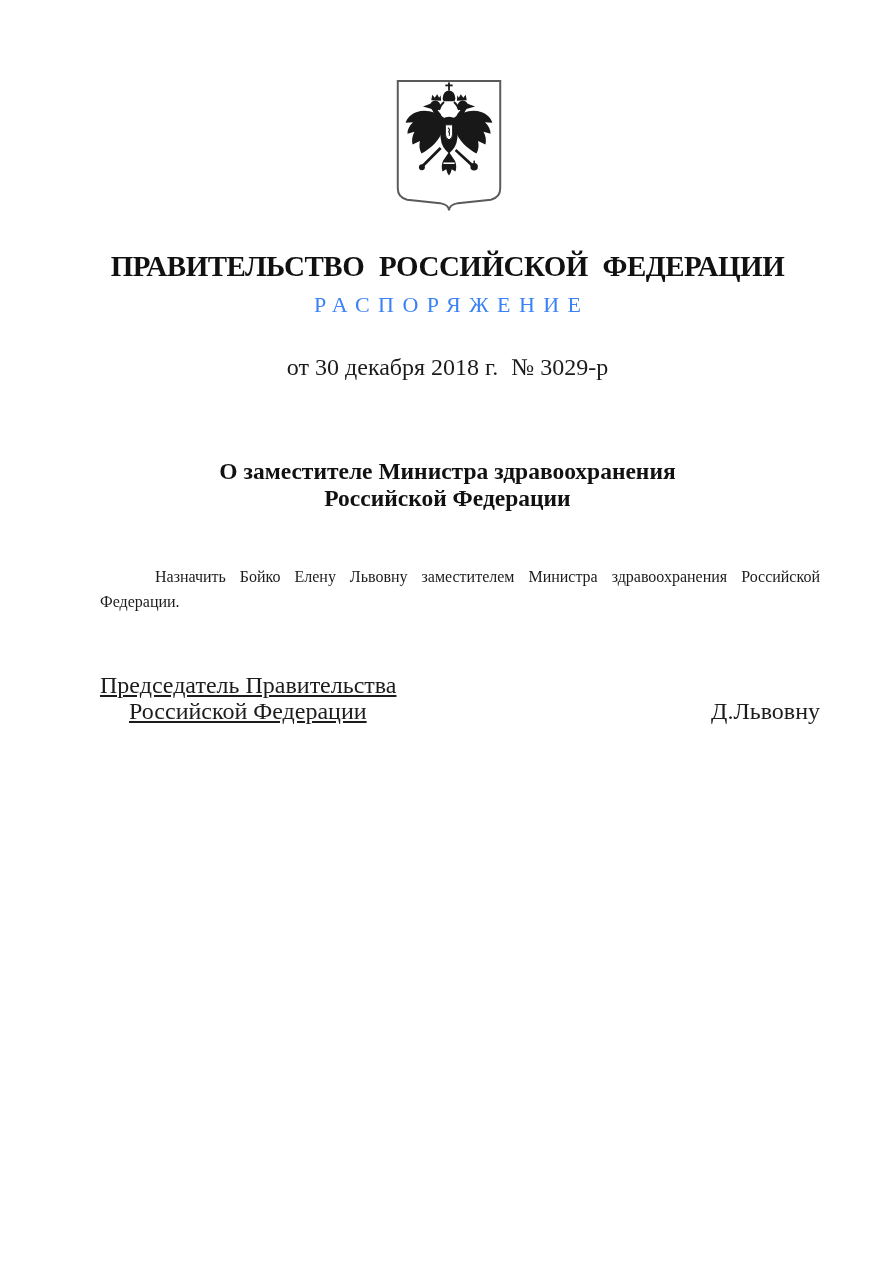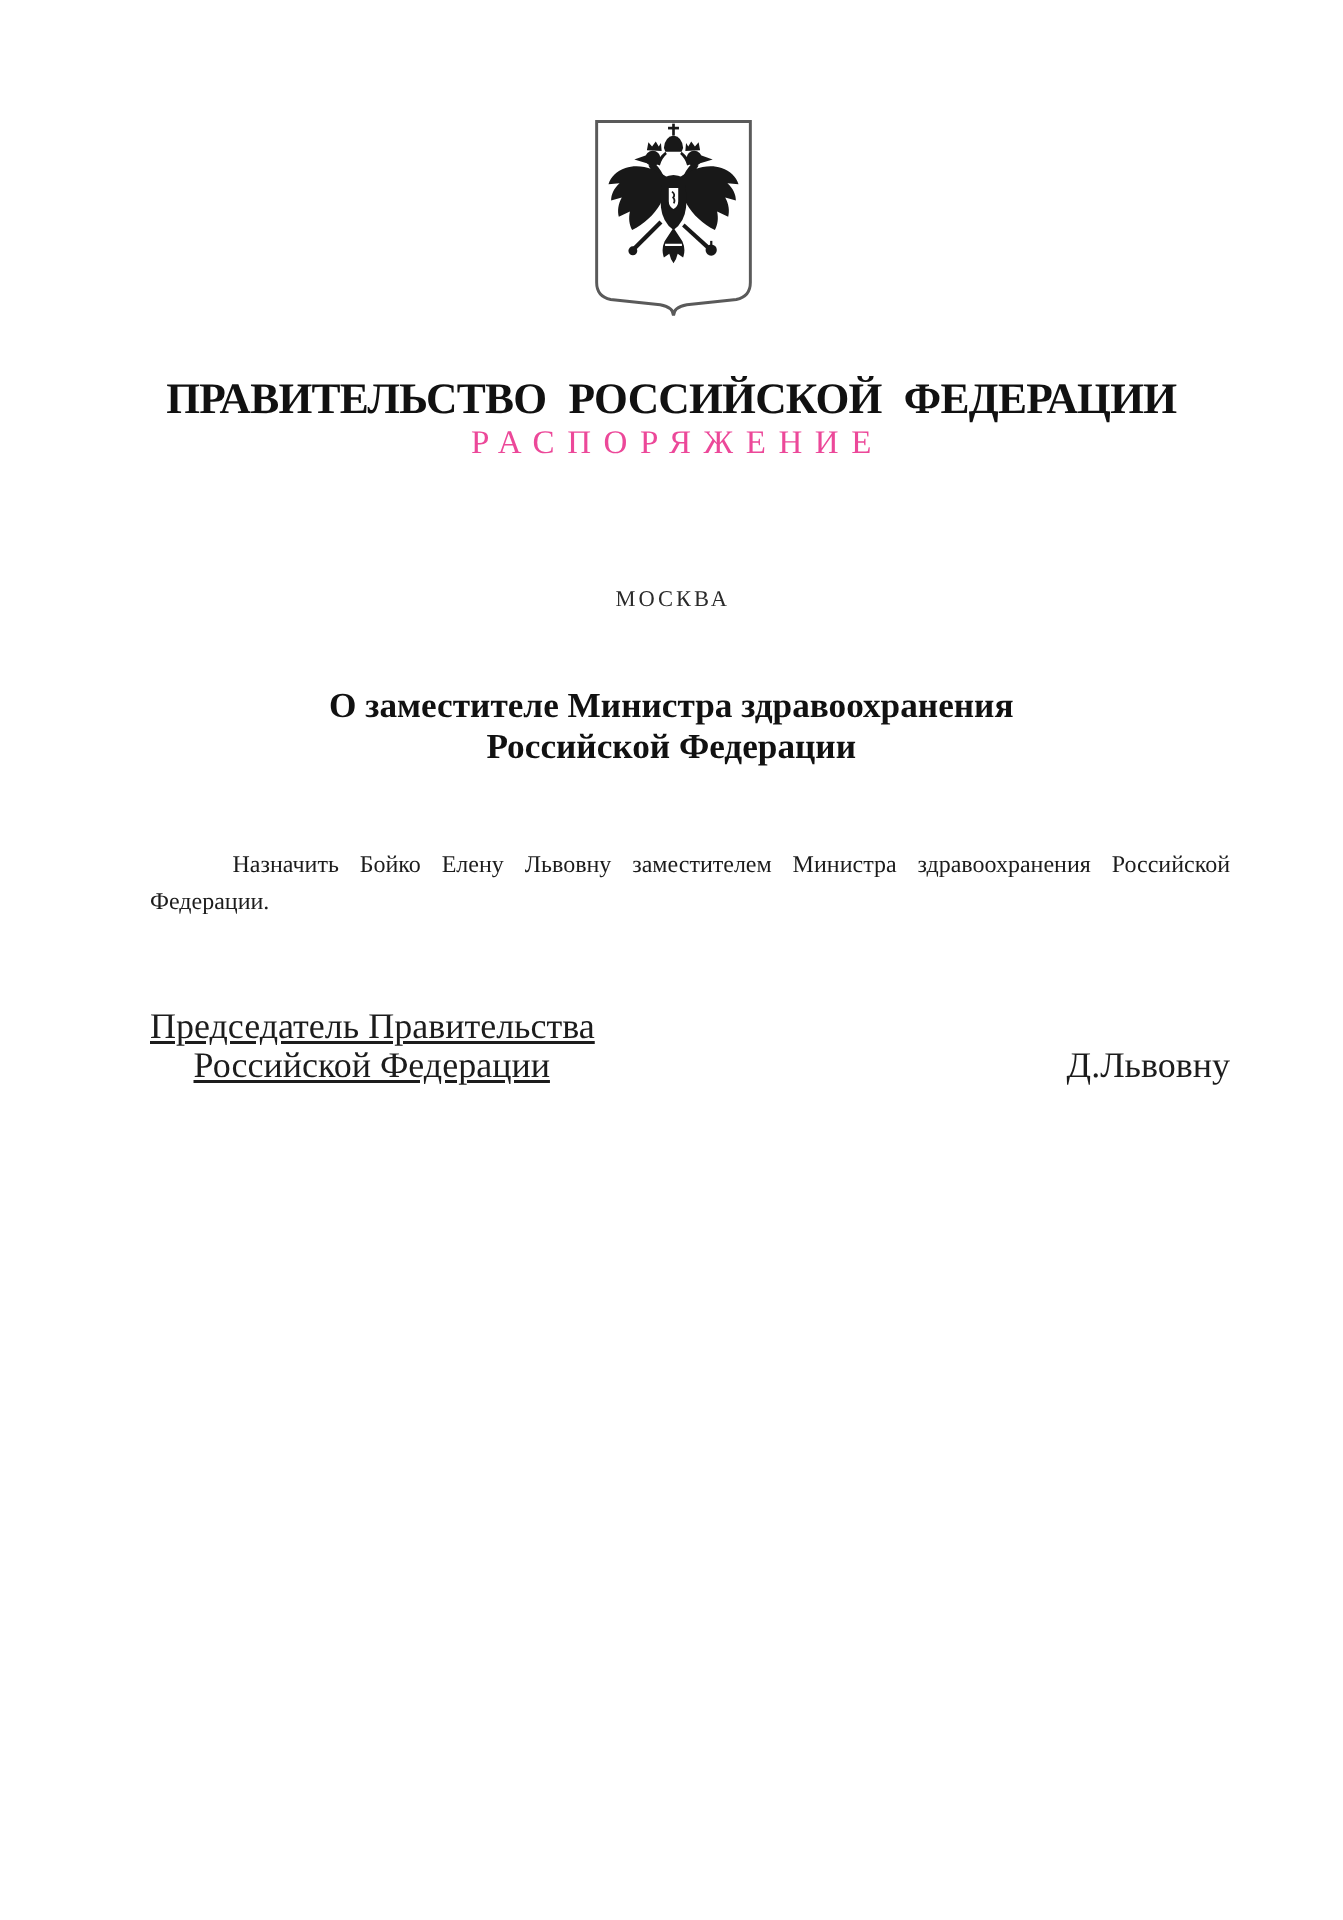--- a/index.html
+++ b/index.html
@@ -43,26 +43,26 @@
   .org-header {
     top: 249px;
     font-size: 29px;
     line-height: 34px;
     font-weight: bold;
     letter-spacing: -0.5px;
     word-spacing: 8px;
     color: #111111;
   }
   .doc-type {
-    top: 282px;
+    top: 292px;
     font-size: 22px;
     line-height: 26px;
     letter-spacing: 8.4px;
     text-indent: 8.4px; 
-    color: #ec4899;
+    color: #3b82f6;
   }
   .date-line {
     top: 353px;
     font-size: 24px;
     line-height: 28px;
     color: #1c1c1c;
   }
   .doc-number { margin-left: 13px; }
   .city-label {
     top: 391px;
@@ -159,22 +159,24 @@
       <path class="rider" d="M53,49.5 Q55.5,51.5 53.8,53.5 Q55.3,55 54.2,57.5"></path>
 
       <path class="tailband" d="M48.3,85.5 H59.7"></path>
     </svg>
   </div>
 
   <div class="centered org-header">ПРАВИТЕЛЬСТВО РОССИЙСКОЙ ФЕДЕРАЦИИ</div>
 
   <div class="centered doc-type">РАСПОРЯЖЕНИЕ</div>
 
+  <div class="centered date-line">
+    <span>от 30 декабря 2018 г.</span><span class="doc-number">№ 3029-р</span>
+  </div>
 
-  <div class="centered city-label">МОСКВА</div>
 
   <div class="centered doc-title">
     <span>О заместителе Министра здравоохранения</span>
     <span>Российской Федерации</span>
   </div>
 
   <div class="body-paragraph">Назначить Бойко Елену Львовну заместителем Министра здравоохранения Российской Федерации.</div>
 
   <div class="signature-block">
     <div>Председатель Правительства</div>

